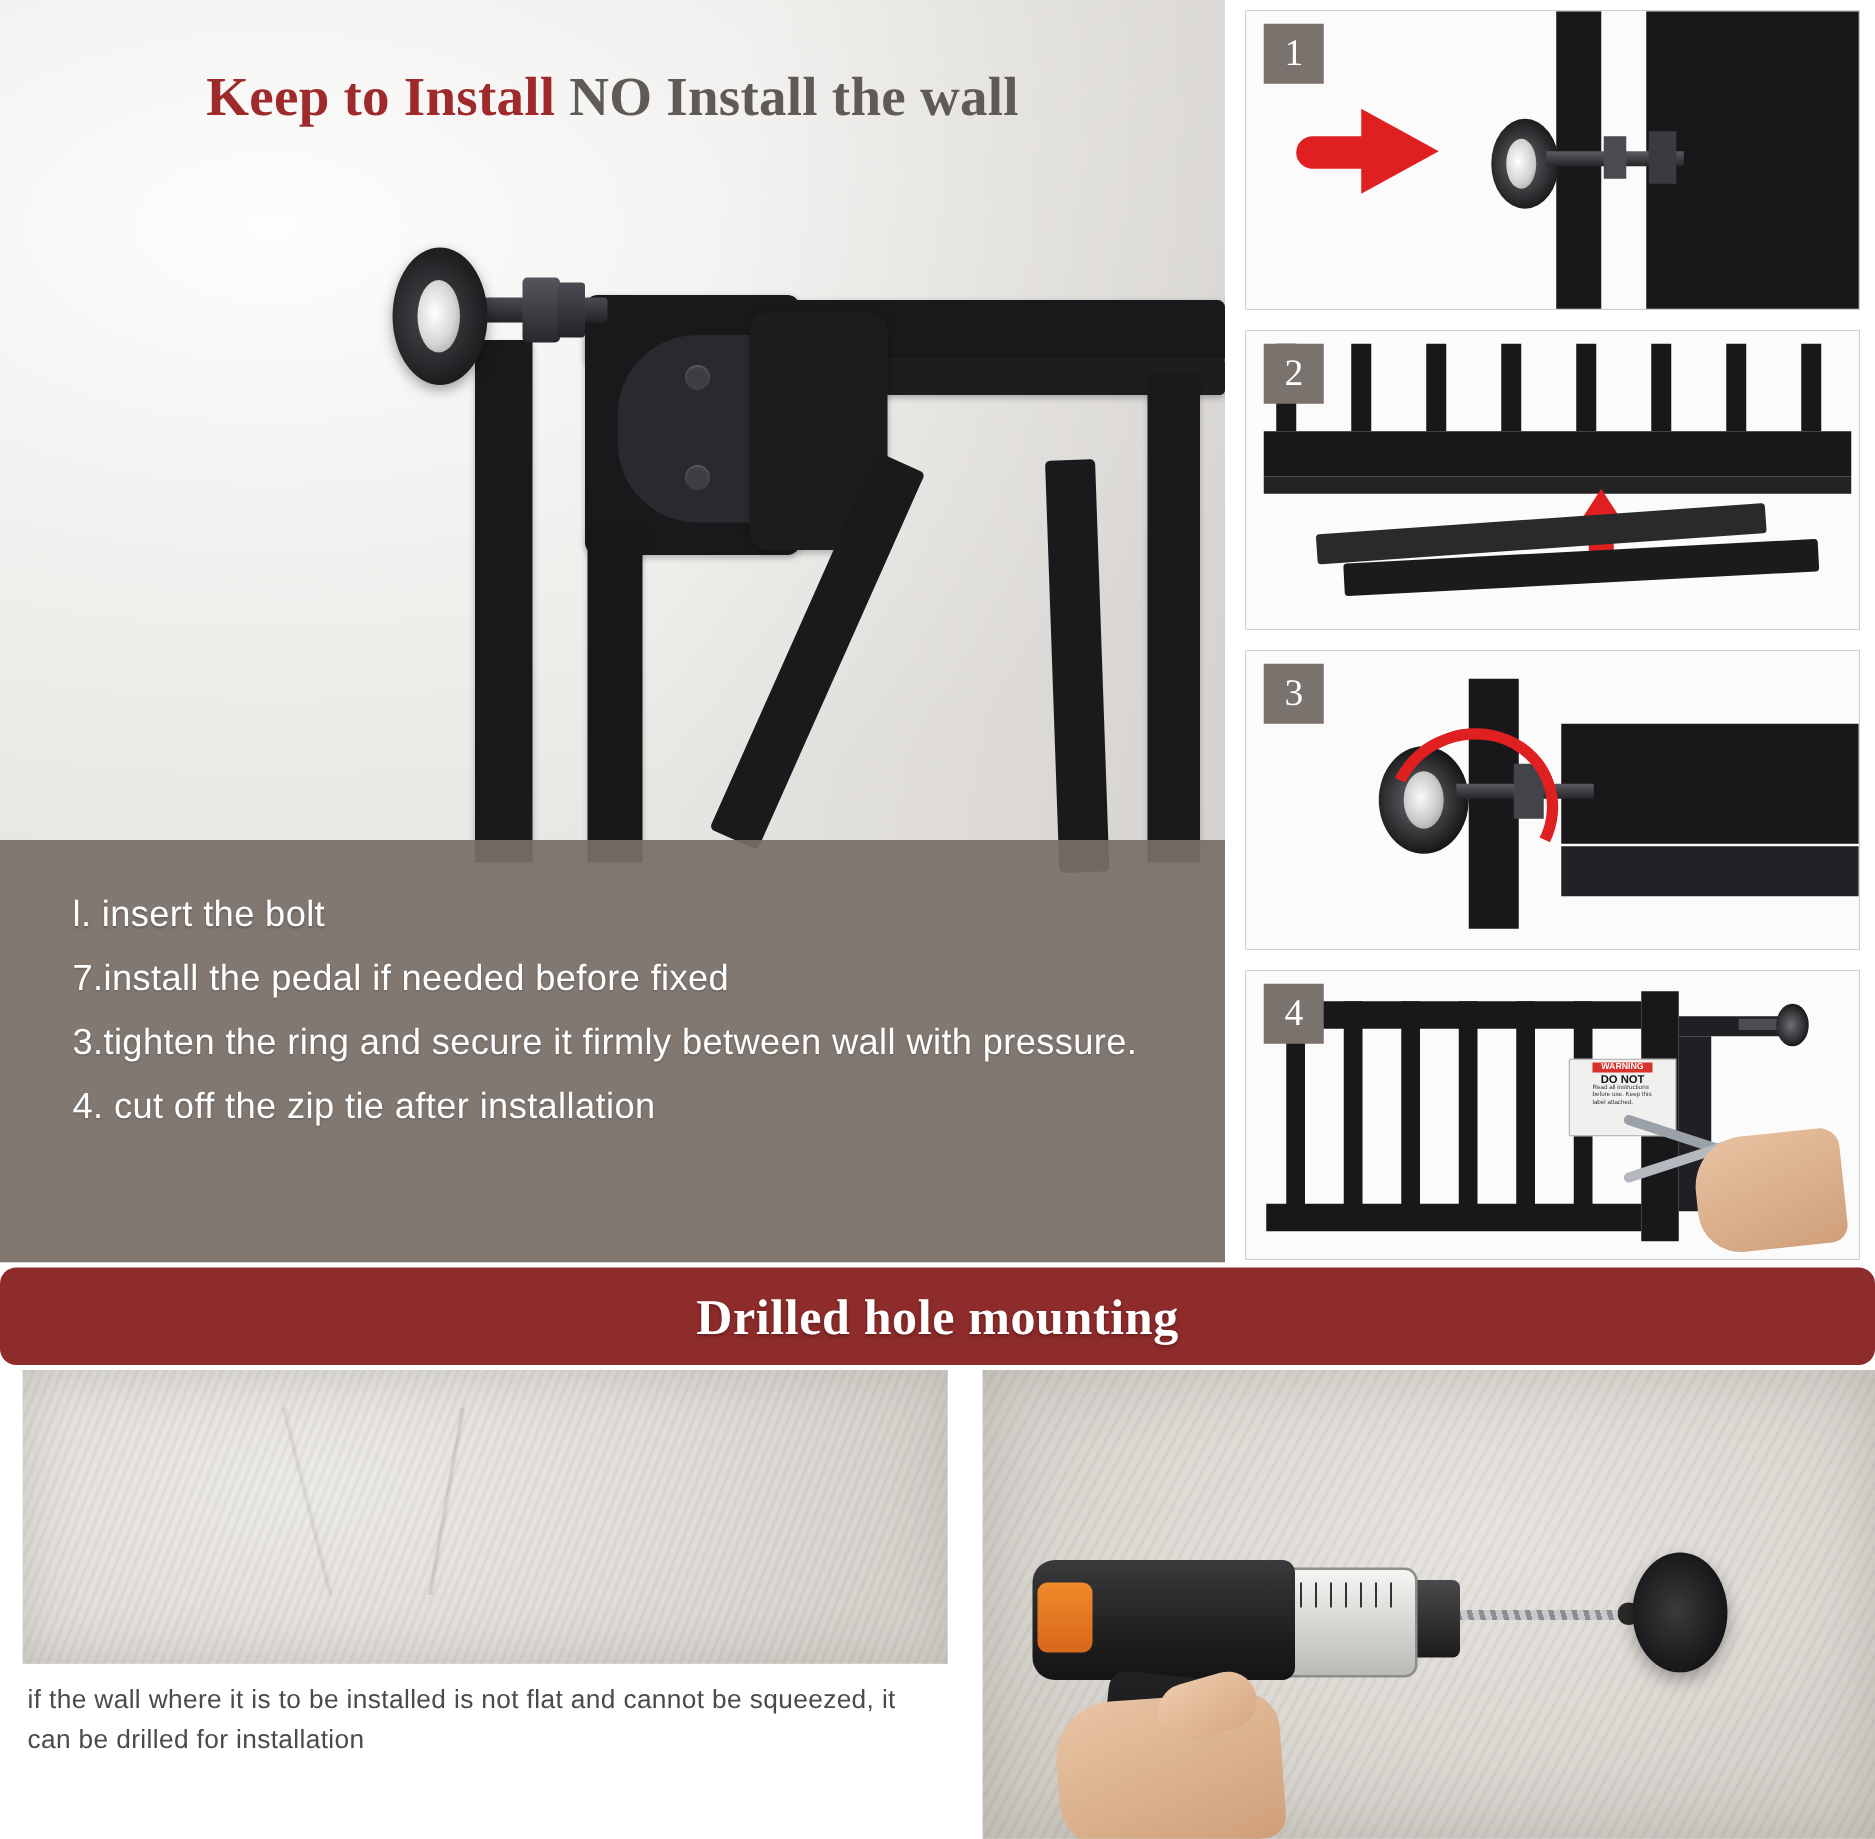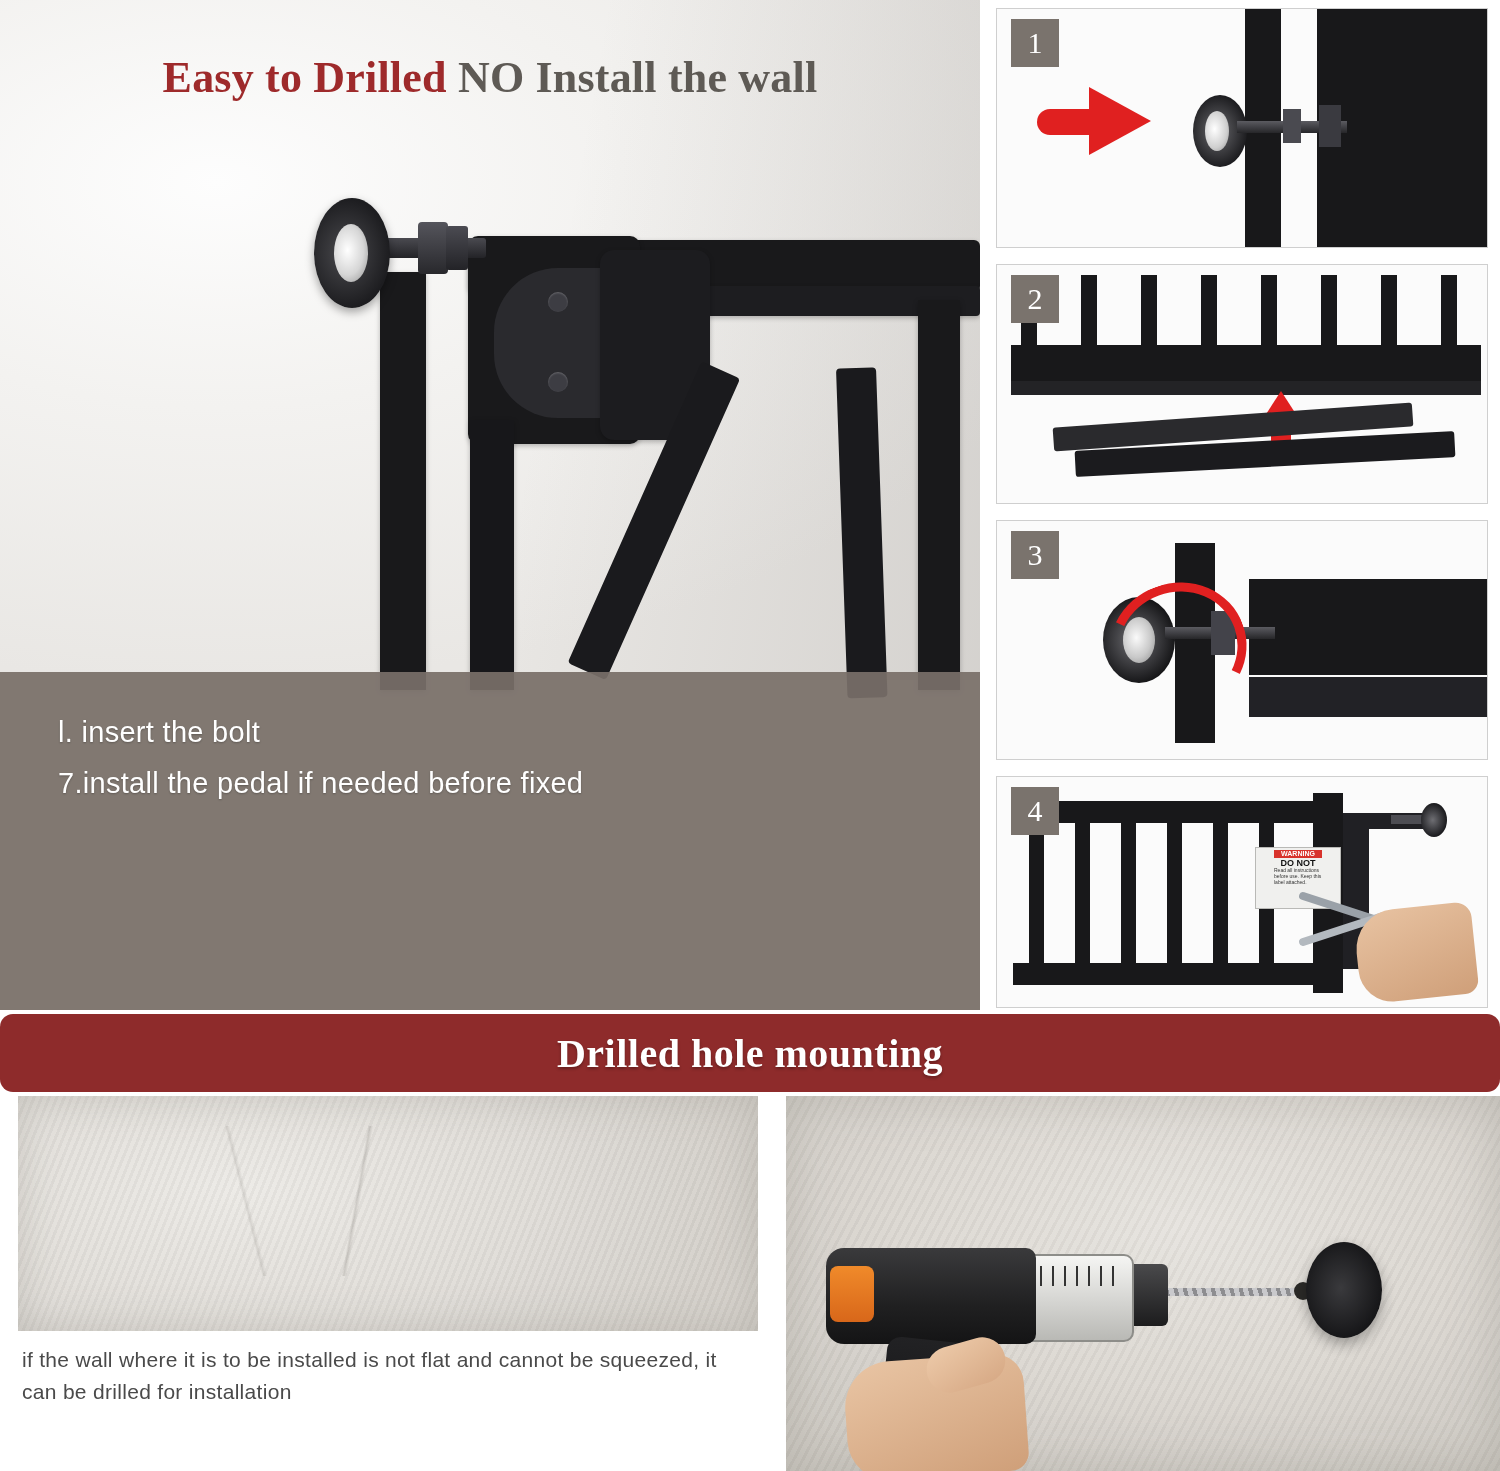--- a/index.html
+++ b/index.html
@@ -389,21 +389,21 @@
 </head>
 <body>
 
 <div class="top-section">
 
   <div class="hero-panel">
     <div class="wall-bg"></div>
     <div class="wall-shadow"></div>
 
     <div class="headline">
-      <span class="accent">Easy to Drilled</span><span> NO Install the wall</span>
+      <span class="accent">Keep to Install</span><span> NO Install the wall</span>
     </div>
 
     <div class="gate">
       <div class="bar rail-top"></div>
       <div class="bar rail-top2"></div>
       <div class="bar hinge-block"></div>
       <div class="hinge-disc"></div>
       <div class="hinge-screw" style="left:548px; top:292px;"></div>
       <div class="hinge-screw" style="left:548px; top:372px;"></div>
       <div class="bar hinge-arm"></div>
@@ -416,20 +416,22 @@
       <div class="bolt-nut"></div>
       <div class="bolt-nut2"></div>
       <div class="pad-outer"></div>
       <div class="pad-inner"></div>
     </div>
 
     <div class="instructions">
       <ol>
         <li>l. insert the bolt</li>
         <li>7.install the pedal if needed before fixed</li>
+        <li>3.tighten the ring and secure it firmly between wall with pressure.</li>
+        <li>4. cut off the zip tie after installation</li>
       </ol>
     </div>
   </div>
 
   <div class="steps">
 
     <div class="step-card s1">
       <div class="sc-bg"></div>
       <div class="vbar-a"></div>
       <div class="vbar-b"></div>

